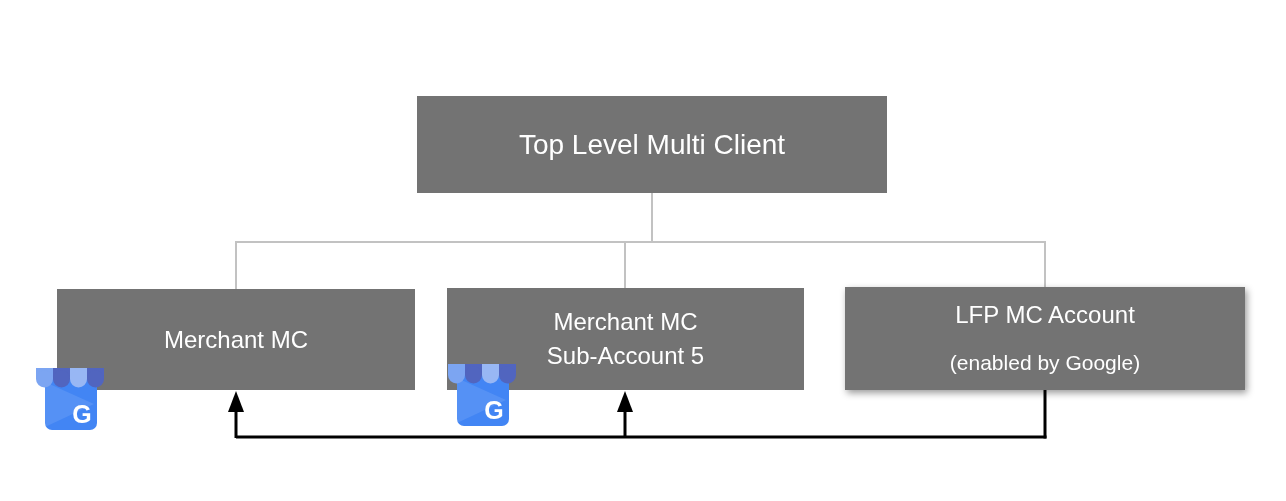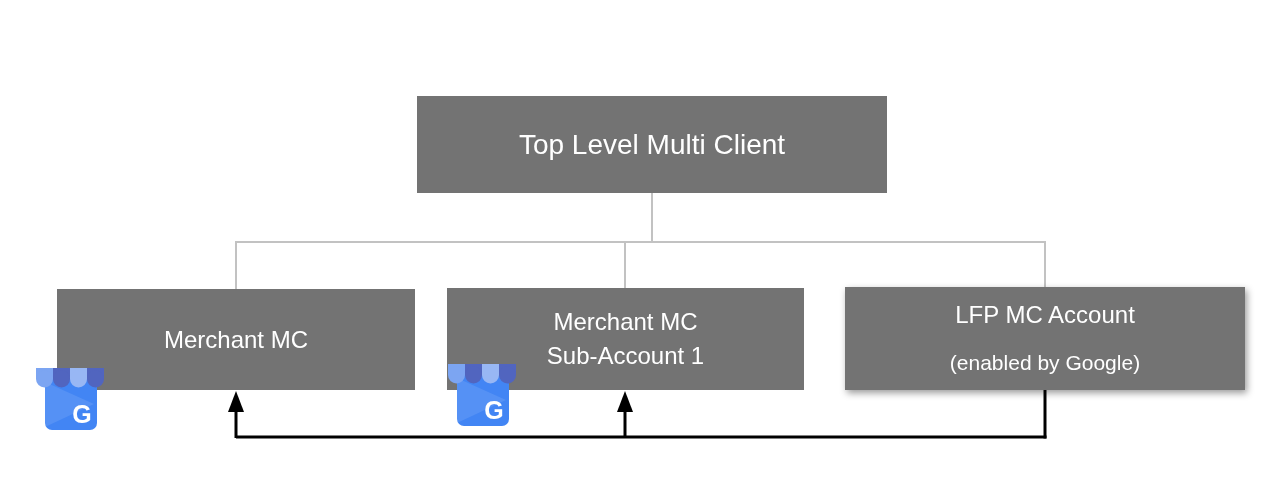--- a/index.html
+++ b/index.html
@@ -87,21 +87,21 @@
   <div id="node-root" class="node">
     <span class="l1">Top Level Multi Client</span>
   </div>
 
   <div id="node-sub1" class="node">
     <span class="l1">Merchant MC</span>
   </div>
 
   <div id="node-sub2" class="node">
     <span class="l1">Merchant MC</span>
-    <span class="l2">Sub-Account 1</span>
+    <span class="l2">Sub-Account 5</span>
   </div>
 
   <div id="node-lfp" class="node">
     <span class="l1">LFP MC Account</span>
     <span class="l2">(enabled by Google)</span>
   </div>
 
   <svg id="gmb-1" class="gmb" viewBox="0 0 72 66" aria-hidden="true">
     <rect x="11" y="12" width="52" height="52" rx="7" fill="#4285f4"></rect>
     <polygon points="11,61 11,16 60,38" fill="#ffffff" opacity="0.10"></polygon>

